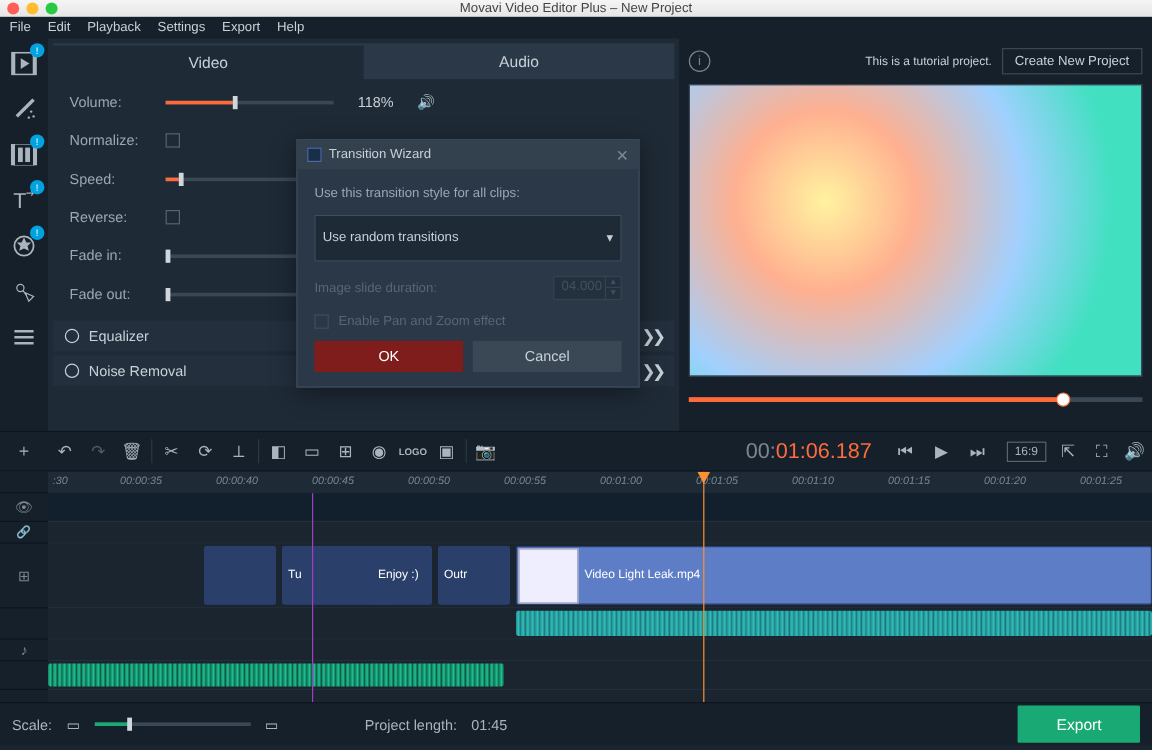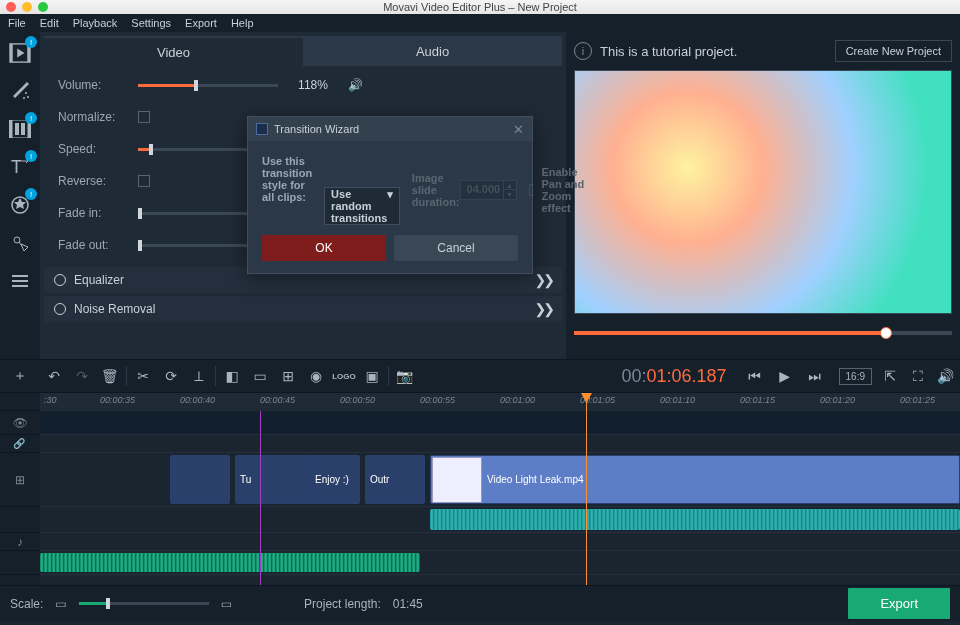--- a/index.html
+++ b/index.html
@@ -42,21 +42,21 @@
 .checkbox { width:12px; height:12px; border:1px solid #556472; }
 .sect-btn { height:26px; background:#232f3d; margin:3px 4px 0 4px; display:flex; align-items:center; padding:0 10px; color:#c8d0d8; cursor:pointer; justify-content:space-between;}
 .sect-btn .rad { width:12px; height:12px; border:1.5px solid #c8d0d8; border-radius:50%; margin-right:8px;}
 .sect-left{display:flex;align-items:center;}
 .sect-arrow { font-size:14px; letter-spacing:-3px;}
 
 
 .preview-pane { width: 394px; background:#15202b; display:flex; flex-direction:column; padding:0 8px;}
 .info-bar { height:30px; display:flex; align-items:center; gap:8px; margin-top:4px;}
 .info-icon { width:18px; height:18px; border:1.5px solid #7a8792; border-radius:50%; display:flex; align-items:center; justify-content:center; font-size:11px; color:#7a8792;}
-.info-txt { flex:1; color:#c8d0d8; font-size:13px;}
+.info-txt { flex:1; color:#c8d0d8; font-size:10px;text-align:right;}
 .btn-new { padding:4px 10px; border:1px solid #3a4856; color:#c8d0d8; cursor:pointer; font-size:11px;}
 .preview-img { width:100%; height:244px; margin-top:4px; background: radial-gradient(circle at 30% 40%, #fff3a0 0%, #ffb090 25%, #a0d0ff 55%, #40e0c0 80%);
   border:1px solid #3a4856; position:relative; overflow:hidden;}
 .preview-progress { margin-top:12px; height:14px; position:relative;}
 .pp-track { height:4px; background:#3a4856; position:absolute; top:5px; left:0; right:0;}
 .pp-fill { height:4px; background:#ff6a3d; position:absolute; top:5px; left:0; width:82%;}
 .pp-thumb { position:absolute; width:12px; height:12px; background:#fff; border-radius:50%; top:1px; left:81%; border:1px solid #ff6a3d;}
 
 
 .toolbar { height:34px; background:#15202b; display:flex; align-items:center; border-top:1px solid #0d1520; border-bottom:1px solid #0d1520;}
@@ -93,22 +93,22 @@
 .bottombar { height:36px; background:#15202b; display:flex; align-items:center; padding:0 10px; gap:12px; border-top:1px solid #0d1520;}
 .scale-slider { width:130px; height:3px; background:#3a4856; position:relative;}
 .scale-fill { height:100%; background:#19a974; width:22%;}
 .scale-thumb{position:absolute; top:-4px; left:21%; width:4px; height:11px; background:#d0d6dc;}
 .btn-export { background:#19a974; color:#fff; padding:8px 32px; margin-left:auto; cursor:pointer; font-size:13px; border-radius:1px;}
 
 
 .modal { position:absolute; left:247px; top:116px; width:286px; background:#2a3847; border:1px solid #3e4e5e; z-index:100; box-shadow:0 4px 20px rgba(0,0,0,.4);}
 .modal-title { height:24px; background:#33414f; display:flex; align-items:center; padding:0 8px; color:#c8d0d8; font-size:11px; justify-content:space-between;}
 .modal-title .mt-left{display:flex;align-items:center;gap:6px;}
-.modal-body { padding:14px 14px 10px 14px; display:flex; flex-direction:row; gap:12px;font-weight:bold;}
-.modal-select { background:#1e2a36; border:1px solid #3e4e5e; padding:0 6px; color:#c8d0d8; font-size:11px; display:flex; justify-content:space-between; cursor:pointer;margin-top:32px;}
+.modal-body { padding:14px 14px 10px 14px; display:flex; flex-direction:column; gap:12px;}
+.modal-select { background:#1e2a36; border:1px solid #3e4e5e; padding:12px 6px; color:#c8d0d8; font-size:11px; display:flex; justify-content:space-between; cursor:pointer;}
 .modal-row { display:flex; align-items:center; justify-content:space-between;}
 .modal-row.disabled { color:#5a6670;}
 .spin { display:flex;}
 .spin-val { background:#1e2a36; border:1px solid #3e4e5e; padding:2px 6px; font-size:11px; width:44px; text-align:right;}
 .spin-btns { display:flex; flex-direction:column; border:1px solid #3e4e5e; border-left:none;}
 .spin-btns span { height:9px; width:12px; font-size:7px; display:flex; align-items:center; justify-content:center; background:#1e2a36; cursor:pointer;}
 .spin-btns span:first-child{border-bottom:1px solid #3e4e5e;}
 .modal-chk { display:flex; align-items:center; gap:8px; color:#5a6670;}
 .modal-footer { display:flex; gap:8px; padding:0 14px 12px 14px;}
 .mbtn { flex:1; padding:6px 0; text-align:center; font-size:12px; cursor:pointer;}

